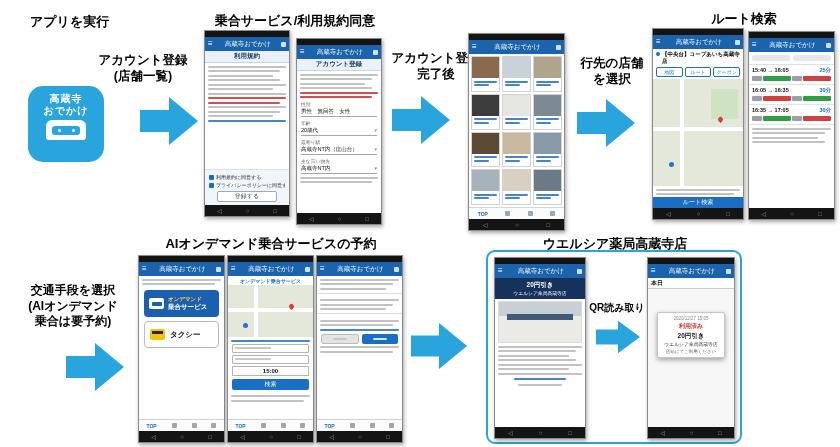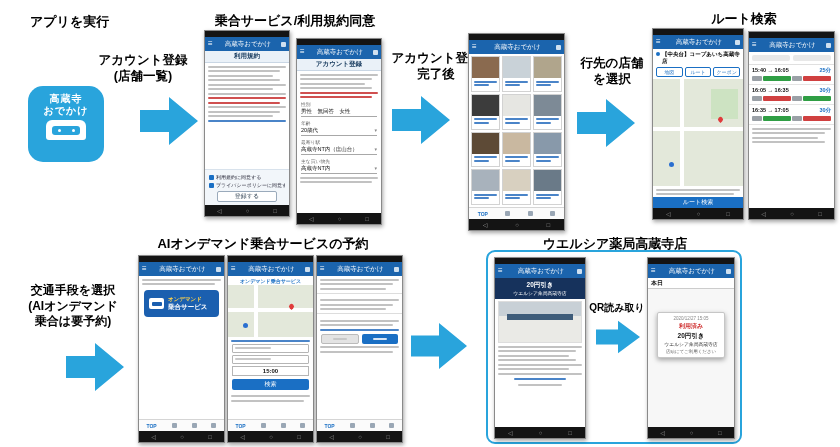--- a/index.html
+++ b/index.html
@@ -138,21 +138,21 @@
   .pstore{font-size:4.8px;color:#333;white-space:nowrap;overflow:hidden}
   .pnote{font-size:4.5px;color:#666;margin-top:2px;white-space:nowrap;overflow:hidden}
 </style>
 </head>
 <body>
 
 <div id="canvas">
 
   <div class="hdg" style="left:200px;top:13px;width:190px">乗合サービス/利用規約同意</div>
   <div class="hdg" style="left:688px;top:11px;width:112px">ルート検索</div>
-  <div class="hdg" style="left:132px;top:236px;width:262px">AIオンデマンド乗合サービスの予約</div>
+  <div class="hdg" style="left:140px;top:236px;width:262px">AIオンデマンド乗合サービスの予約</div>
   <div class="hdg" style="left:534px;top:236px;width:162px">ウエルシア薬局高蔵寺店</div>
 
   <div class="lbl left" style="left:30px;top:14px;font-size:13px">アプリを実行</div>
 
   <div class="lbl" style="left:95px;top:52px;width:96px">
     <div>アカウント登録</div>
     <div>(店舗一覧)</div>
   </div>
 
   <div class="lbl" style="left:388px;top:50px;width:96px">
@@ -521,20 +521,26 @@
         </div>
       <div class="bigbtn1" style="background-color: rgb(27, 95, 175);">
         <span class="busicon">
             <span class="buswin"></span>
           </span>
         <span class="btxt">
           <span class="b1" style="color: rgb(255, 210, 74);">オンデマンド</span>
           <span class="b2">乗合サービス</span>
         </span>
       </div>
+      <div class="bigbtn2">
+        <span class="taxiicon" style="background-color: rgb(242, 197, 0);">
+            <span class="taxitop"></span>
+          </span>
+        <span class="b3">タクシー</span>
+      </div>
       <div class="spacer"></div>
       <div class="tabbar">
         <span class="tab-home">TOP</span>
         <span class="tabicon"></span>
         <span class="tabicon"></span>
         <span class="tabicon"></span>
       </div>
     </div>
     <div class="nbar">
       <span>◁</span>

